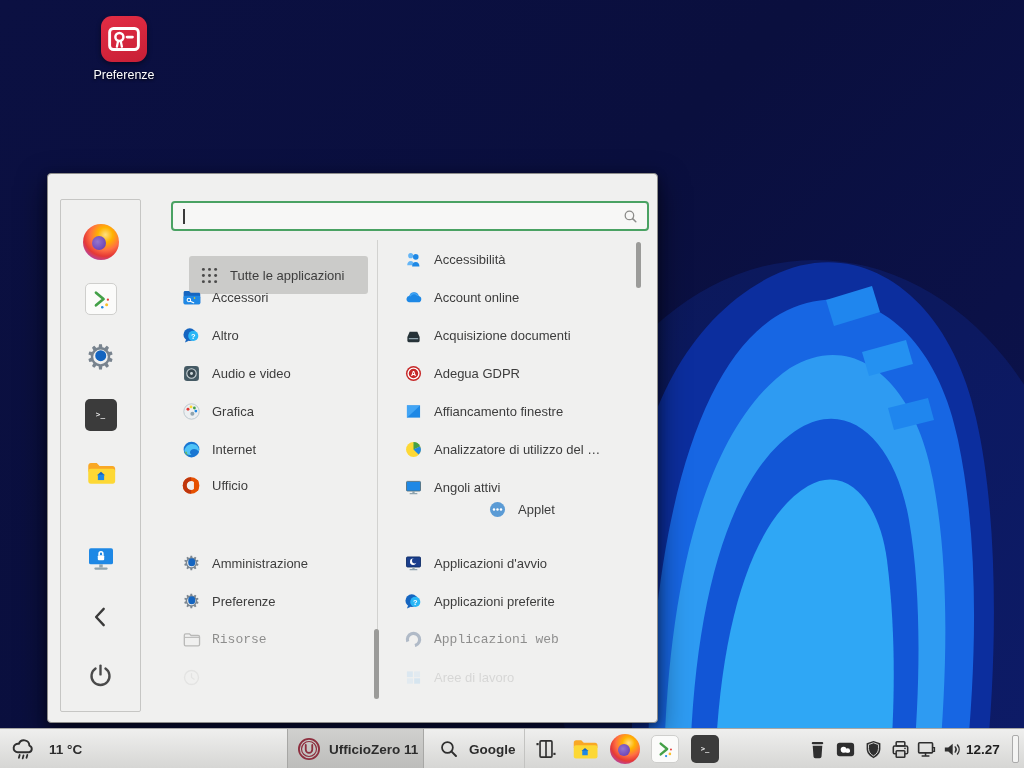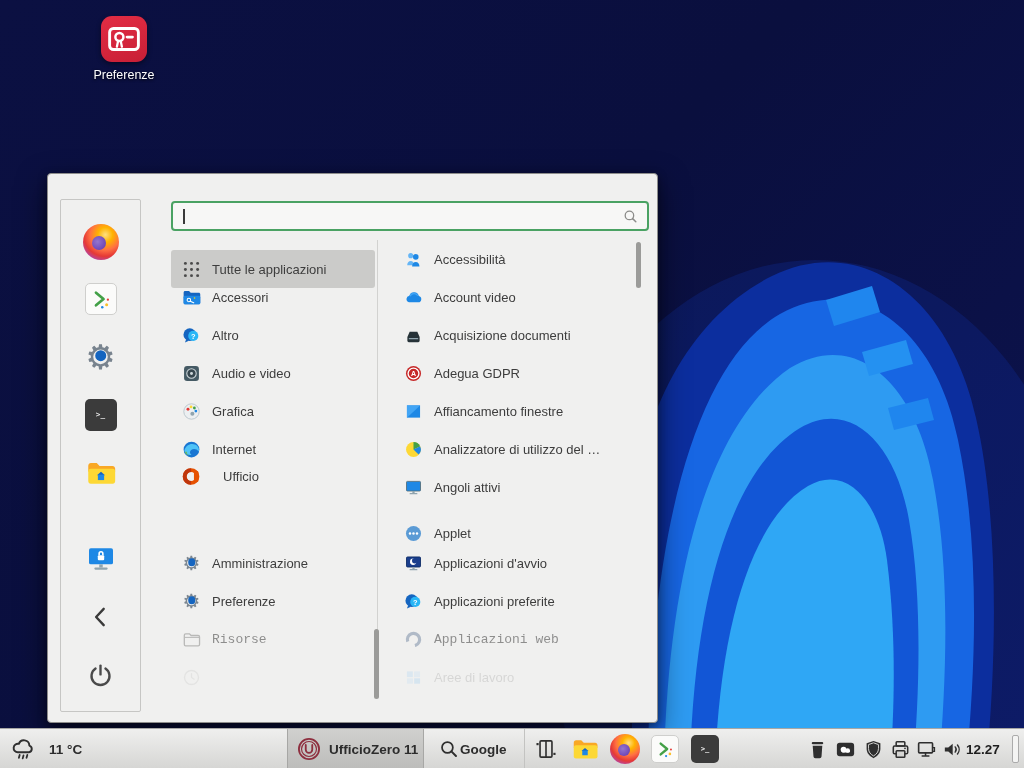--- a/index.html
+++ b/index.html
@@ -159,21 +159,21 @@
     <div class="caret"></div>
     <span class="search-mag">
       <svg viewBox="0 0 24 24">
           <circle cx="10.5" cy="10.5" r="6" fill="none" stroke="#8b8b89" stroke-width="1.8"></circle>
       <path d="M15 15 L19.5 19.5" stroke="#8b8b89" stroke-width="2" stroke-linecap="round"></path>
         </svg>
     </span>
   </div>
 
   <div class="col-rows" id="categories-col" style="left:123px;top:0;width:206px;height:550px;">
-      <div class="mrow selected" style="top: 76px; width: 204px;">
+      <div class="mrow selected" style="top: 82px; width: 179px; margin-left: 18px;">
         <span class="ic ic-grid" style="width: 21px; height: 21px; font-size: 12px;">
           <svg viewBox="0 0 24 24">
             <circle cx="5" cy="5" r="1.7" fill="#4a4a4a"></circle>
             <circle cx="12" cy="5" r="1.7" fill="#4a4a4a"></circle>
             <circle cx="19" cy="5" r="1.7" fill="#4a4a4a"></circle>
             <circle cx="5" cy="12" r="1.7" fill="#4a4a4a"></circle>
             <circle cx="12" cy="12" r="1.7" fill="#4a4a4a"></circle>
             <circle cx="19" cy="12" r="1.7" fill="#4a4a4a"></circle>
             <circle cx="5" cy="19" r="1.7" fill="#4a4a4a"></circle>
             <circle cx="12" cy="19" r="1.7" fill="#4a4a4a"></circle>
@@ -231,21 +231,21 @@
             <circle cx="12" cy="12" r="8.8" fill="#eceff1" stroke="#b0bec5" stroke-width="0.9"></circle>
    <circle cx="8" cy="9.5" r="1.7" fill="#e53935"></circle>
             <circle cx="11.5" cy="6.8" r="1.6" fill="#fdd835"></circle>
    <circle cx="15.3" cy="8" r="1.6" fill="#43a047"></circle>
             <circle cx="17" cy="11.5" r="1.6" fill="#1e88e5"></circle>
    <circle cx="13" cy="14.5" r="2.3" fill="#90a4ae"></circle>
           </svg>
         </span>
         <span class="lbl">Grafica</span>
       </div>
-      <div class="mrow" style="top: 283px; width: 203px; gap: 11px;">
+      <div class="mrow" style="top: 292px; width: 203px;">
         <span class="ic ic-office" style="width: 21px; height: 21px; font-size: 12px;">
           <svg viewBox="0 0 24 24">
             <circle cx="11.5" cy="12" r="7.3" fill="none" stroke="#e65100" stroke-width="4.4"></circle>
    <path d="M11.5 4.7 a7.3 7.3 0 0 0 0 14.6" fill="none" stroke="#bf360c" stroke-width="4.4"></path>
    <rect x="14.8" y="5.8" width="5" height="12.4" rx="1.2" fill="#e65100"></rect>
           </svg>
         </span>
         <span class="lbl">Ufficio</span>
       </div>
       <div class="mrow" style="top: 370px; width: 203px;">
@@ -291,21 +291,21 @@
         </span>
         <span class="lbl">Accessibilità</span>
       </div>
       <div class="mrow" style="top: 104px; width: 246px;">
         <span class="ic ic-cloud" style="width: 21px; height: 21px; font-size: 12px;">
           <svg viewBox="0 0 24 24">
             <path d="M6.8 17.5 h10.7 a3.6 3.6 0 0 0 .6-7.1 A5.6 5.6 0 0 0 7.3 9.9 A3.9 3.9 0 0 0 6.8 17.5 Z" fill="#1e88e5"></path>
    <path d="M8 10.5 a5 5 0 0 1 9 -0.5" fill="none" stroke="#42a5f5" stroke-width="1.6"></path>
           </svg>
         </span>
-        <span class="lbl">Account video</span>
+        <span class="lbl">Account online</span>
       </div>
       <div class="mrow" style="top: 142px; width: 246px;">
         <span class="ic ic-scanner" style="width: 21px; height: 21px; font-size: 12px;">
           <svg viewBox="0 0 24 24">
             <path d="M5 13.8 l2.6-6 h8.8 l2.6 6 v4.2 a1.6 1.6 0 0 1 -1.6 1.6 H6.6 A1.6 1.6 0 0 1 5 18 Z" fill="#263238"></path>
    <path d="M7.2 15.6 H16.8" stroke="#90a4ae" stroke-width="1.3" stroke-linecap="round"></path>
           </svg>
         </span>
         <span class="lbl">Acquisizione documenti</span>
       </div>
@@ -341,21 +341,21 @@
       <div class="mrow" style="top: 294px; width: 246px;">
         <span class="ic ic-monitor-blue" style="width: 21px; height: 21px; font-size: 12px;">
           <svg viewBox="0 0 24 24">
             <rect x="4" y="5" width="16" height="11" rx="1" fill="#1e88e5" stroke="#546e7a" stroke-width="1"></rect>
    <rect x="10.7" y="16" width="2.6" height="2.3" fill="#90a4ae"></rect>
    <rect x="7.5" y="18.3" width="9" height="1.5" rx="0.7" fill="#90a4ae"></rect>
           </svg>
         </span>
         <span class="lbl">Angoli attivi</span>
       </div>
-      <div class="mrow" style="top: 340px; width: 246px;">
+      <div class="mrow" style="top: 316px; width: 246px; justify-content: center;">
         <span class="ic ic-applet-dots" style="width: 21px; height: 21px; font-size: 12px;">
           <svg viewBox="0 0 24 24">
             <circle cx="12" cy="12" r="8.6" fill="#5b9bd5"></circle>
    <circle cx="8" cy="12" r="1.4" fill="#fff"></circle>
             <circle cx="12" cy="12" r="1.4" fill="#fff"></circle>
             <circle cx="16" cy="12" r="1.4" fill="#fff"></circle>
           </svg>
         </span>
         <span class="lbl">Applet</span>
       </div>
@@ -428,21 +428,21 @@
     <span class="tb-label" style="margin-left:7px;">UfficioZero 11</span>
   </div>
 
   <div class="tb-abs google-btn">
     <span class="ic" id="magnifier-slot" style="width:22px;height:22px;margin-left:14px;">
         <svg viewBox="0 0 24 24">
           <circle cx="10.3" cy="10.3" r="5.9" fill="none" stroke="#2f2f2f" stroke-width="1.9"></circle>
    <path d="M14.6 14.6 L19.6 19.6" stroke="#2f2f2f" stroke-width="2.2" stroke-linecap="round"></path>
         </svg>
       </span>
-    <span class="tb-label" style="">Google</span>
+    <span class="tb-label" style="margin-left:9px;">Google</span>
   </div>
 
   <div id="window-icons">
       <div class="tb-abs" style="left: 533px;">
         <span class="ic ic-window-list" style="width: 26px; height: 26px; font-size: 13px;">
           <svg viewBox="0 0 24 24">
             <rect x="6.5" y="4.5" width="11" height="15" rx="1" fill="none" stroke="#2f2f2f" stroke-width="1.5"></rect>
    <path d="M12 4.5 V19.5" stroke="#2f2f2f" stroke-width="1.5"></path>
    <rect x="3.2" y="6.5" width="2" height="2" fill="#2f2f2f"></rect>
             <rect x="18.8" y="15.5" width="2" height="2" fill="#2f2f2f"></rect>

